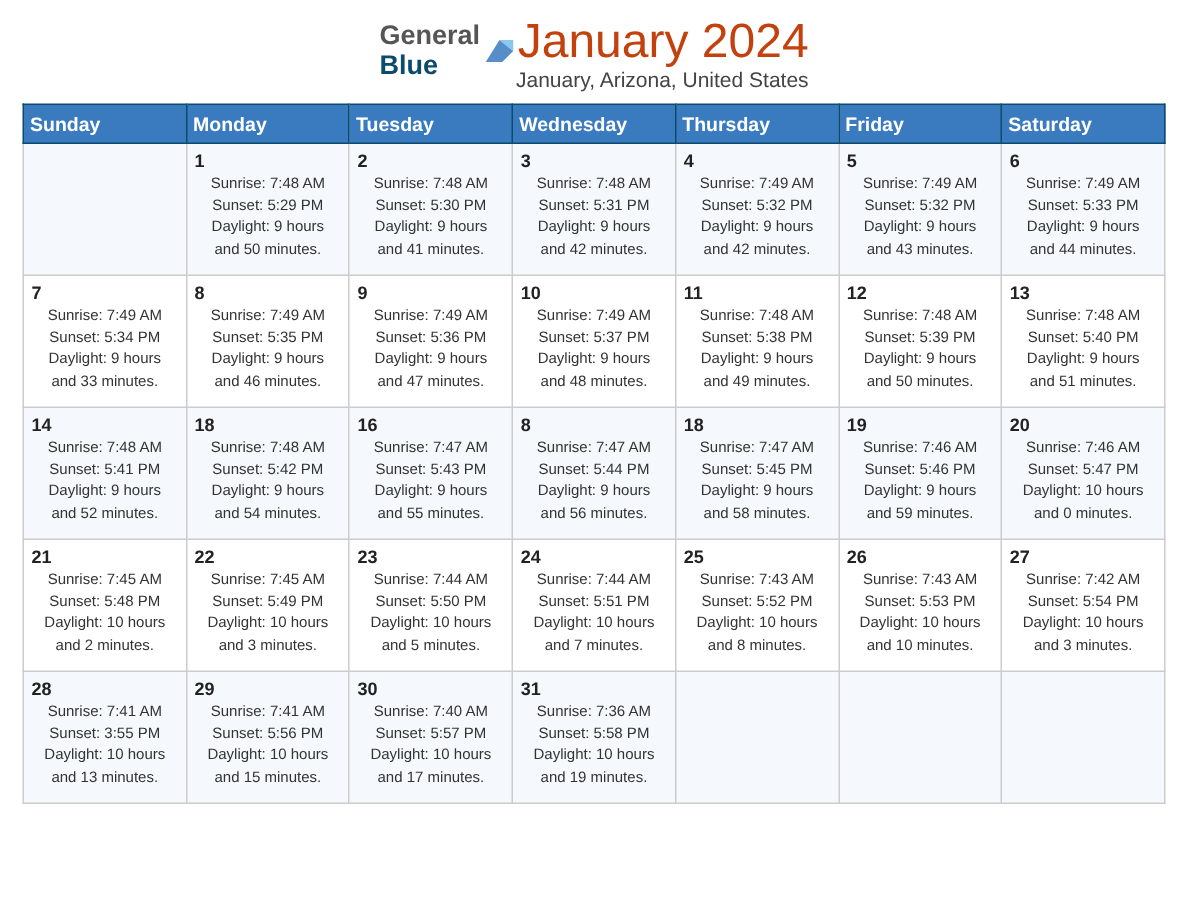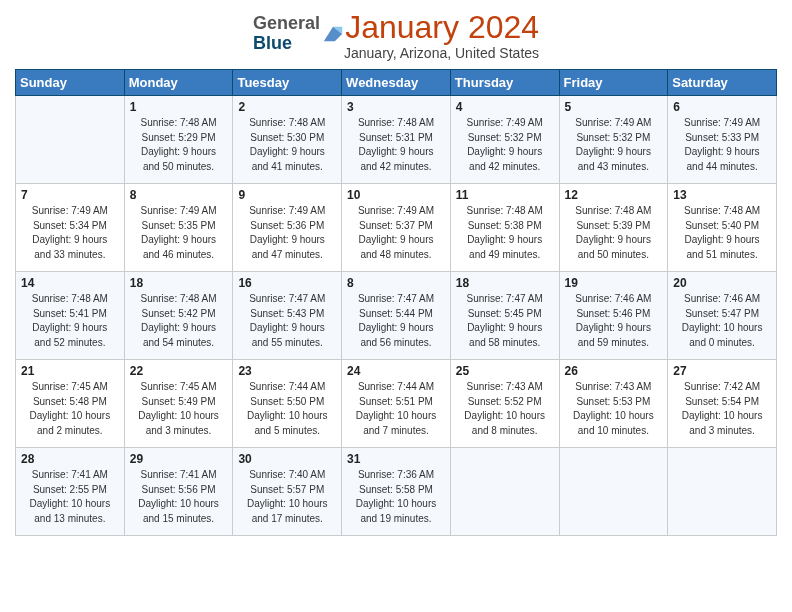--- a/index.html
+++ b/index.html
@@ -247,21 +247,21 @@
             <div class="cell-info"><span>Sunrise: 7:43 AM</span><br><span>Sunset: 5:53 PM</span><br><span>Daylight: 10 hours</span><br><span>and 10 minutes.</span></div>
           </td>
           <td>
             <span class="day-num">27</span>
             <div class="cell-info"><span>Sunrise: 7:42 AM</span><br><span>Sunset: 5:54 PM</span><br><span>Daylight: 10 hours</span><br><span>and 3 minutes.</span></div>
           </td>
         </tr>
         <tr>
           <td>
             <span class="day-num">28</span>
-            <div class="cell-info"><span>Sunrise: 7:41 AM</span><br><span>Sunset: 2:55 PM</span><br><span>Daylight: 10 hours</span><br><span>and 13 minutes.</span></div>
+            <div class="cell-info"><span>Sunrise: 7:41 AM</span><br><span>Sunset: 3:55 PM</span><br><span>Daylight: 10 hours</span><br><span>and 13 minutes.</span></div>
           </td>
           <td>
             <span class="day-num">29</span>
             <div class="cell-info"><span>Sunrise: 7:41 AM</span><br><span>Sunset: 5:56 PM</span><br><span>Daylight: 10 hours</span><br><span>and 15 minutes.</span></div>
           </td>
           <td>
             <span class="day-num">30</span>
             <div class="cell-info"><span>Sunrise: 7:40 AM</span><br><span>Sunset: 5:57 PM</span><br><span>Daylight: 10 hours</span><br><span>and 17 minutes.</span></div>
           </td>
           <td>

